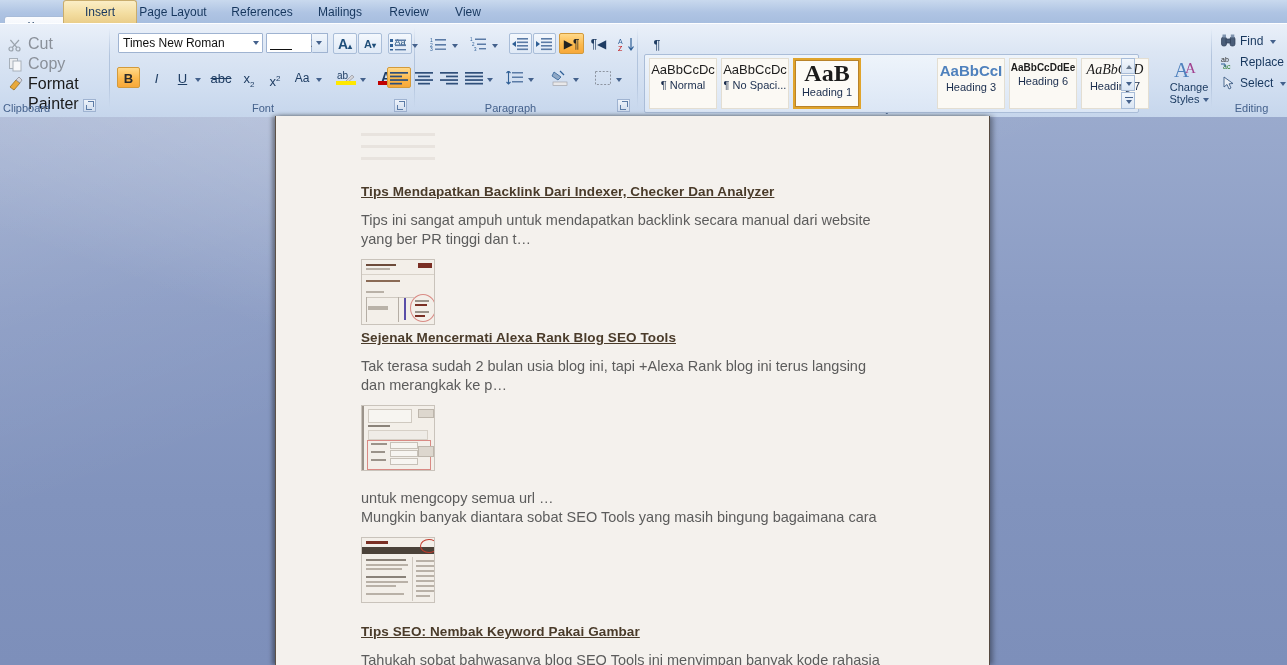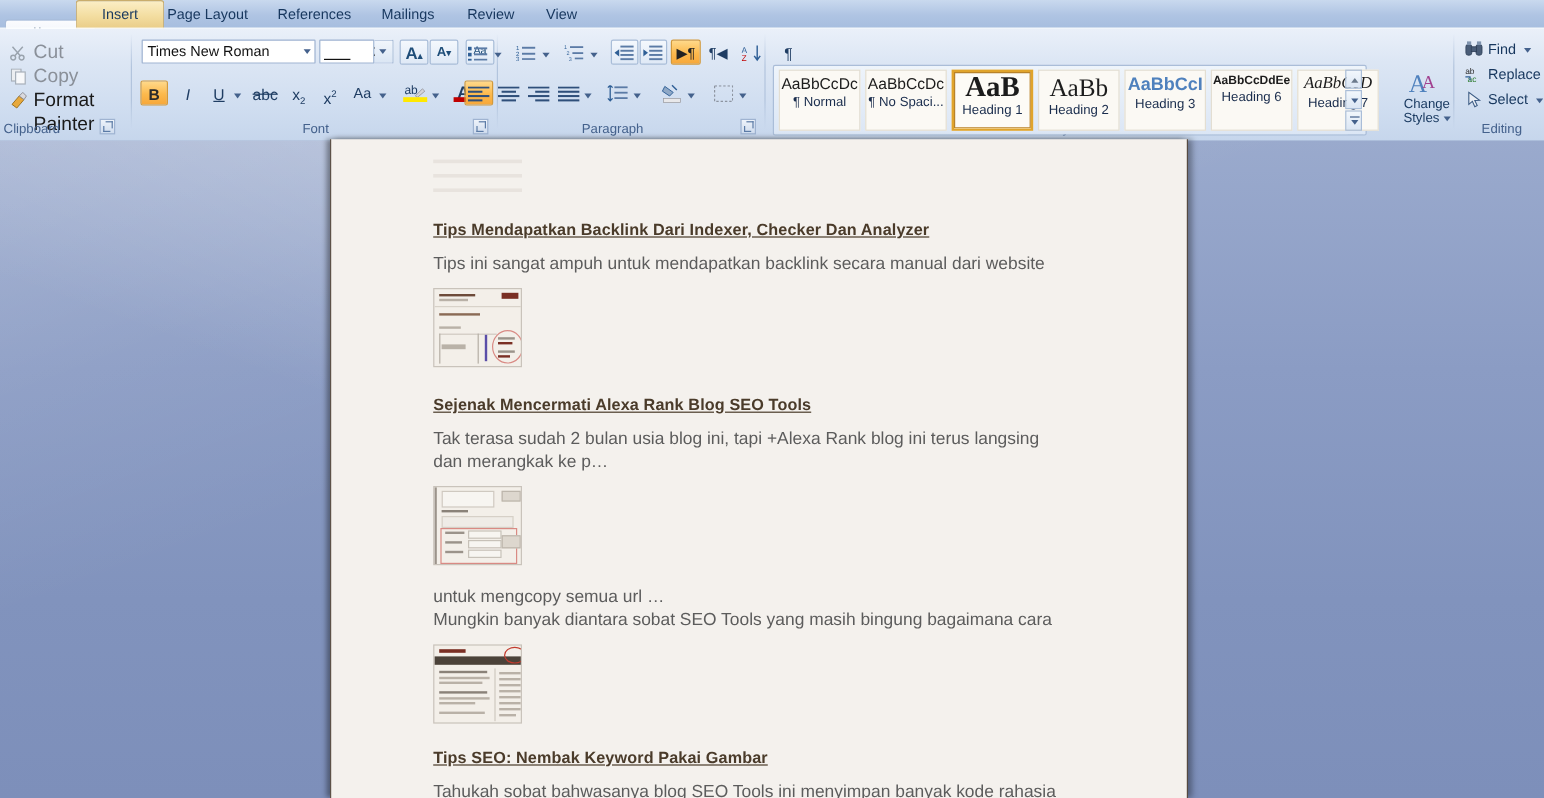--- a/index.html
+++ b/index.html
@@ -429,24 +429,20 @@
           <span class="samp" style="font-size:13px;">AaBbCcDc</span>
           <span class="nm">¶ Normal</span>
         </div>
         <div class="sbox" style="left:76px;">
           <span class="samp" style="font-size:13px;">AaBbCcDc</span>
           <span class="nm">¶ No Spaci...</span>
         </div>
         <div class="sbox selected" style="left:148px;">
           <span class="samp" style="font-family:'Liberation Serif',serif;font-size:24px;font-weight:bold;line-height:26px;margin-top:0;">AaB</span>
           <span class="nm" style="margin-top:0;">Heading 1</span>
-        </div>
-        <div class="sbox" style="left:220px;">
-          <span class="samp" style="font-family:'Liberation Serif',serif;font-size:21px;line-height:26px;margin-top:1px;">AaBb</span>
-          <span class="nm" style="margin-top:0;">Heading 2</span>
         </div>
         <div class="sbox" style="left:292px;">
           <span class="samp" style="font-size:15px;font-weight:bold;color:#4f81bd;">AaBbCcI</span>
           <span class="nm">Heading 3</span>
         </div>
         <div class="sbox" style="left:364px;">
           <span class="samp" style="font-size:10px;font-weight:bold;">AaBbCcDdEe</span>
           <span class="nm">Heading 6</span>
         </div>
         <div class="sbox" style="left:436px;">
@@ -525,20 +521,21 @@
   <div class="page">
 
     <div class="topline" style="top:17px;"></div>
     <div class="topline" style="top:29px;"></div>
     <div class="topline" style="top:41px;"></div>
 
     <div class="entry" style="top:68px;">
       <div class="etitle">Tips Mendapatkan Backlink Dari Indexer, Checker Dan Analyzer</div>
       <div class="ebody">
         <div>Tips ini sangat ampuh untuk mendapatkan backlink secara manual dari website</div>
+        <div>yang ber PR tinggi dan t…</div>
       </div>
       <div class="thumb">
         <div class="th-blk" style="left:4px;top:4px;width:30px;height:2px;background:#6d4b3a;"></div>
         <div class="th-l" style="left:4px;top:8px;width:24px;height:1.5px;"></div>
         <div class="th-blk" style="left:56px;top:3px;width:14px;height:5px;background:#7a2f24;"></div>
         <div class="th-l" style="left:0;top:14px;width:74px;height:1px;background:#d8d2c9;"></div>
         <div class="th-l" style="left:4px;top:20px;width:34px;height:2px;background:#8a6a55;"></div>
         <div class="th-l" style="left:4px;top:31px;width:18px;height:1.5px;"></div>
         <div class="th-l" style="left:4px;top:37px;width:48px;height:1px;background:#cfc9c0;"></div>
         <div class="th-l" style="left:4px;top:37px;width:1px;height:25px;background:#b5aea5;"></div>

